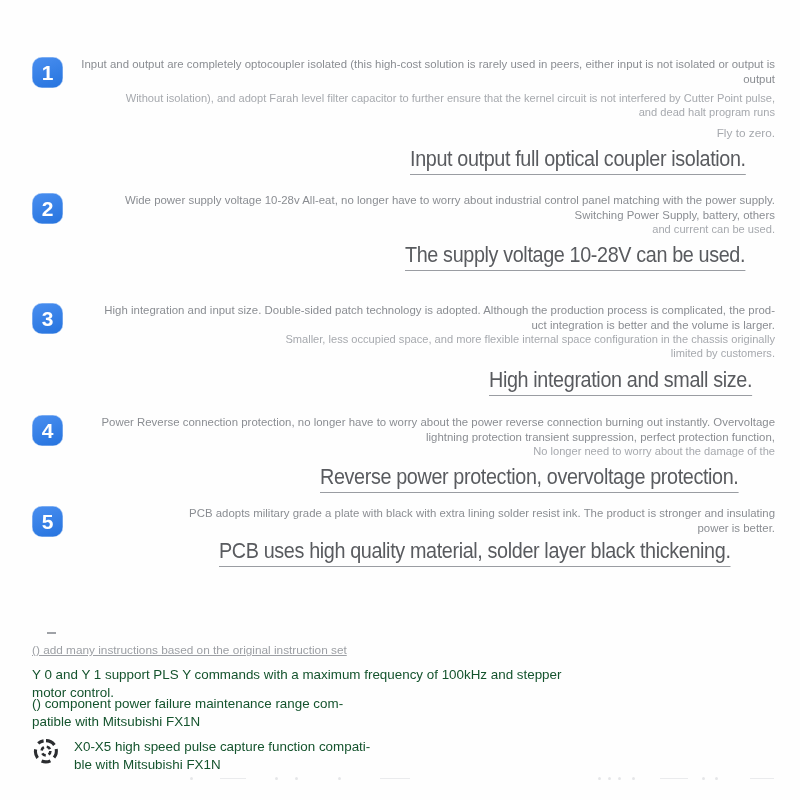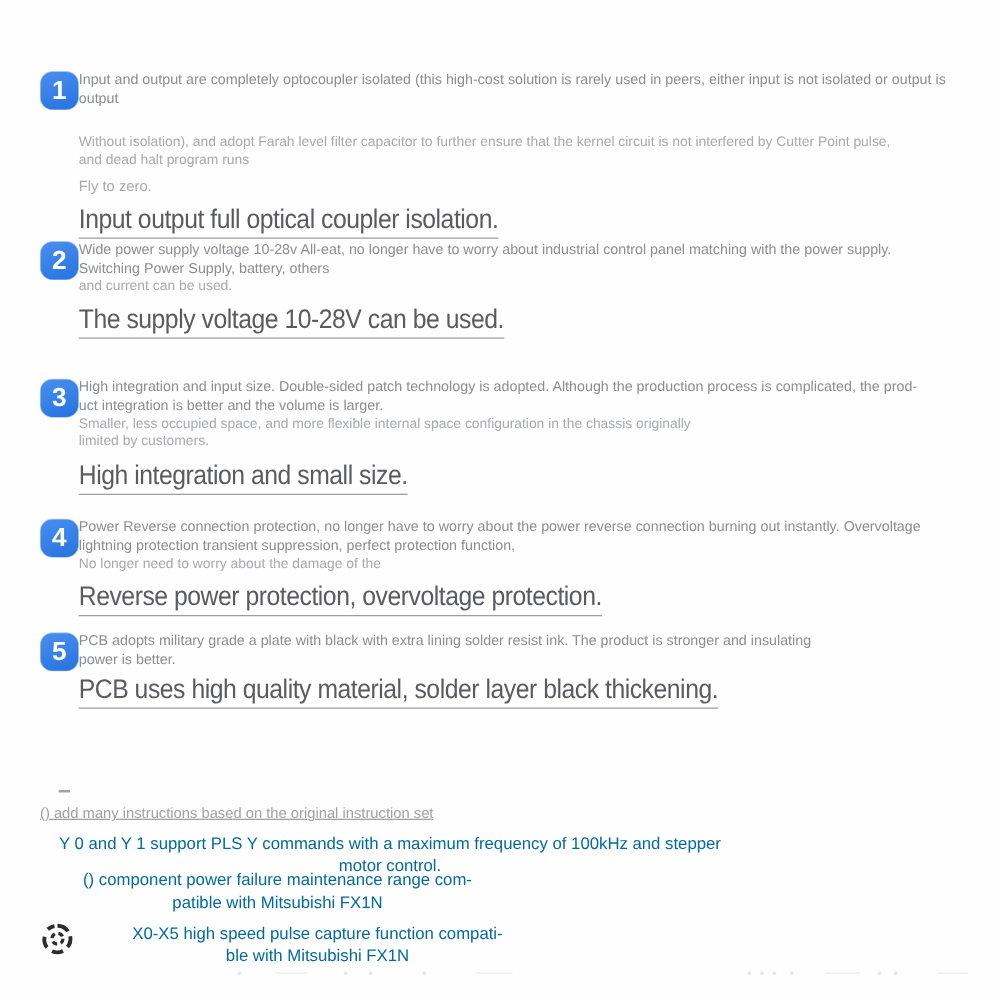--- a/index.html
+++ b/index.html
@@ -42,20 +42,21 @@
     font-size: 21px;
     font-weight: 700;
     line-height: 31px;
     text-align: center;
     letter-spacing: 0px;
     box-shadow: 0 0 0 0.5px rgba(255,255,255,0.6) inset;
   }
 
   .feature-body {
     margin-left: 33px;
+    text-align: right;
   }
 
   .line-strong {
     color: #8a8d92;
     font-size: 11.4px;
     line-height: 14.6px;
     letter-spacing: 0.02px;
     white-space: pre-wrap;
   }
   .line-soft {
@@ -92,22 +93,21 @@
   }
   .spec.dim {
     color: #9da0a5;
     font-size: 11.8px;
     line-height: 15.5px;
     text-decoration: underline;
   }
   .spec.large {
     font-size: 13.4px;
     line-height: 17.5px;
-    color: #0369a1;
-    text-align: center;
+    color: #14532d;
   }
 
   .dash-mark {
     position: absolute;
     left: 47px;
     top: 632px;
     width: 9px;
     height: 2px;
     background: #9fa2a7;
   }
@@ -146,21 +146,21 @@
 </head>
 <body>
 
 <div class="page">
 
   <div class="feature" style="top:57px;">
     <div class="badge">1</div>
     <div class="feature-body">
       <div class="line-strong">Input and output are completely optocoupler isolated (this high-cost solution is rarely used in peers, either input is not isolated or output is</div>
       <div class="line-strong">output</div>
-      <div class="line-soft" style="margin-top:21px;">Without isolation), and adopt Farah level filter capacitor to further ensure that the kernel circuit is not interfered by Cutter Point pulse,</div>
+      <div class="line-soft" style="margin-top:5px;">Without isolation), and adopt Farah level filter capacitor to further ensure that the kernel circuit is not interfered by Cutter Point pulse,</div>
       <div class="line-soft">and dead halt program runs</div>
       <div class="line-soft" style="margin-top:6px;font-size:11.8px;">Fly to zero.</div>
       <div class="headline">Input output full optical coupler isolation.</div>
     </div>
   </div>
 
   <div class="feature" style="top:193px;">
     <div class="badge">2</div>
     <div class="feature-body">
       <div class="line-strong">Wide power supply voltage 10-28v All-eat, no longer have to worry about industrial control panel matching with the power supply.</div>

